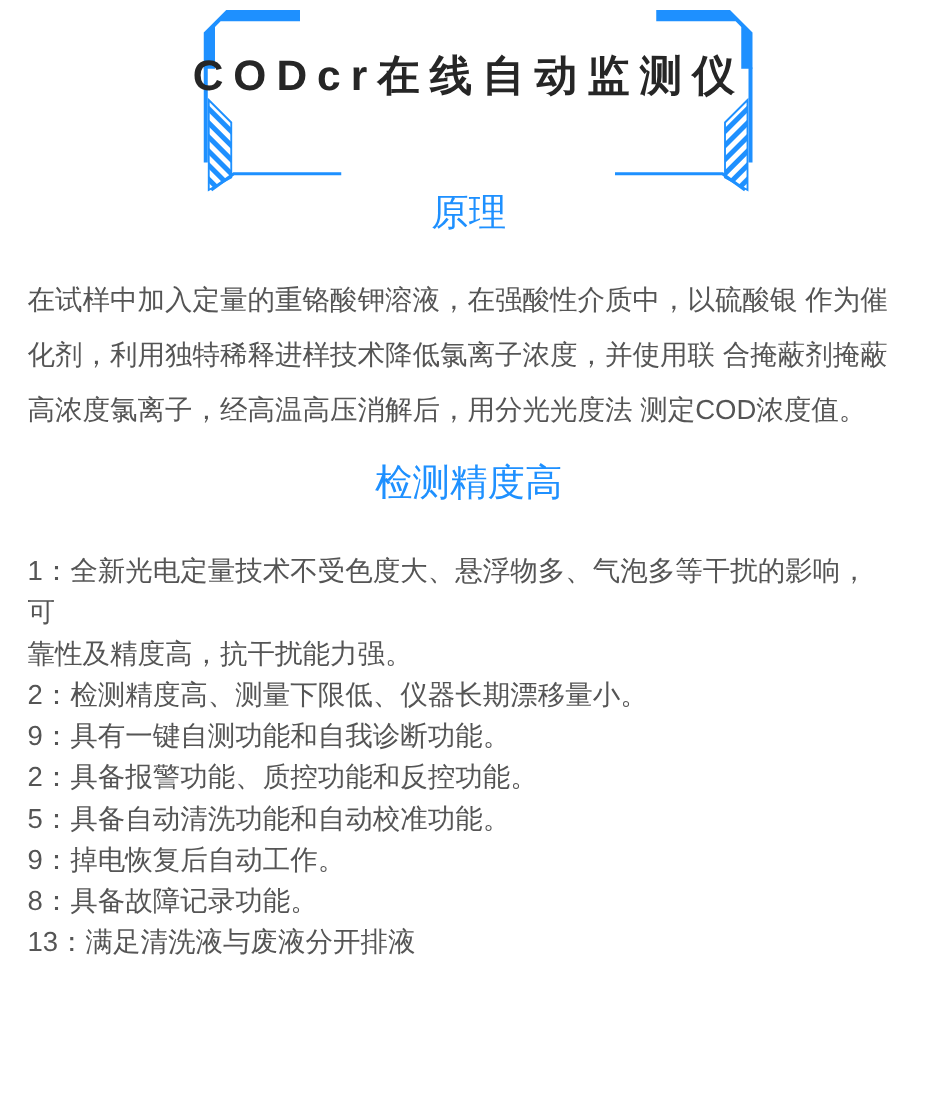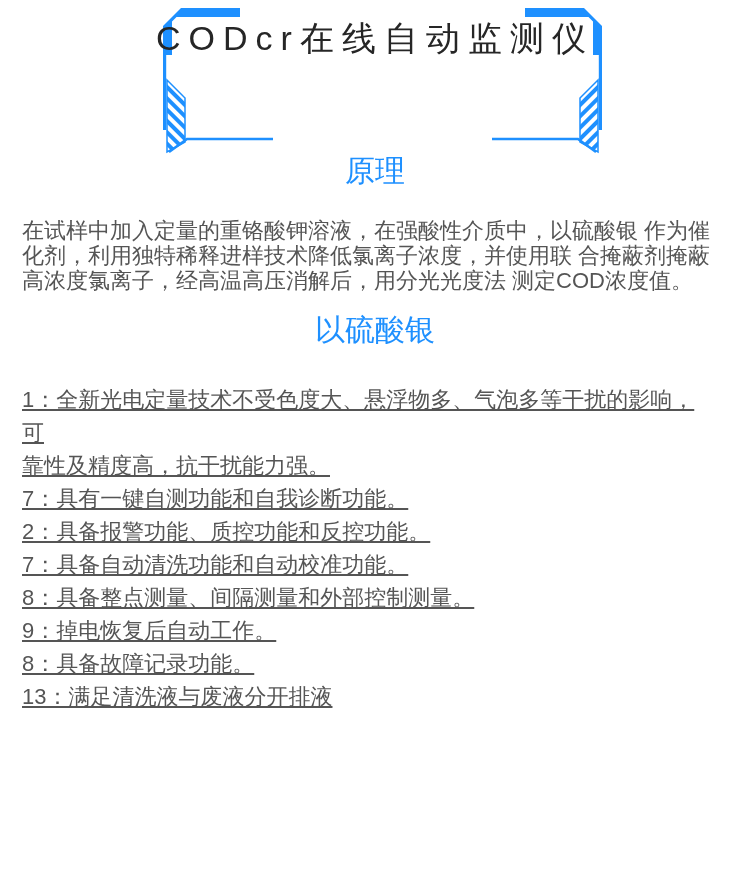--- a/index.html
+++ b/index.html
@@ -21,56 +21,56 @@
   }
   .bracket {
     position: absolute;
     top: 0;
   }
   .bracket-left  { left: 145px; }
   .bracket-right { left: 490px; transform: scaleX(-1); }
   .title {
     position: relative;
     text-align: center;
-    padding-top: 16px;
+    padding-top: 38px;
     font-size: 34px;
-    font-weight: 400;
+    font-weight: 700;
     letter-spacing: 8px;
     color: #262626;
     white-space: nowrap;
   }
 
   
   .section-heading {
     text-align: center;
     color: #1E90FF;
     font-size: 30px;
     line-height: 34px;
     font-weight: 400;
   }
   .heading-principle { margin-top: 2px; }
   .heading-features  { margin-top: 20px; }
 
   
   .body-text {
     margin: 30px 36px 0 22px;
     font-size: 22px;
-    line-height: 25px;
+    line-height: 44px;
     color: #555555;
     white-space: pre-line;
   }
 
   .features-list {
     margin: 36px 36px 0 22px;
     list-style: none;
     font-size: 22px;
     line-height: 33px;
     color: #555555;
   }
-  .features-list li { white-space: pre-line; text-decoration: underline; }
+  .features-list li { white-space: pre-line; }
 </style>
 </head>
 <body>
 
 <div class="page">
 
   <header class="title-block">
 
     <svg class="bracket bracket-left" width="130" height="155" viewBox="0 0 130 155">
       <defs>
@@ -100,27 +100,27 @@
 
     <h1 class="title">CODcr在线自动监测仪</h1>
   </header>
 
   <h2 class="section-heading heading-principle">原理</h2>
 
   <p class="body-text">在试样中加入定量的重铬酸钾溶液，在强酸性介质中，以硫酸银 作为催
 化剂，利用独特稀释进样技术降低氯离子浓度，并使用联 合掩蔽剂掩蔽
 高浓度氯离子，经高温高压消解后，用分光光度法 测定COD浓度值。</p>
 
-  <h2 class="section-heading heading-features">以硫酸银</h2>
+  <h2 class="section-heading heading-features">检测精度高</h2>
 
   <ul class="features-list">
     <li>1：全新光电定量技术不受色度大、悬浮物多、气泡多等干扰的影响，可
 靠性及精度高，抗干扰能力强。</li>
-    <li>7：具有一键自测功能和自我诊断功能。</li>
+    <li>2：检测精度高、测量下限低、仪器长期漂移量小。</li>
+    <li>9：具有一键自测功能和自我诊断功能。</li>
     <li>2：具备报警功能、质控功能和反控功能。</li>
-    <li>7：具备自动清洗功能和自动校准功能。</li>
-    <li>8：具备整点测量、间隔测量和外部控制测量。</li>
+    <li>5：具备自动清洗功能和自动校准功能。</li>
     <li>9：掉电恢复后自动工作。</li>
     <li>8：具备故障记录功能。</li>
     <li>13：满足清洗液与废液分开排液</li>
   </ul>
 
 </div>
 
 </body></html>

